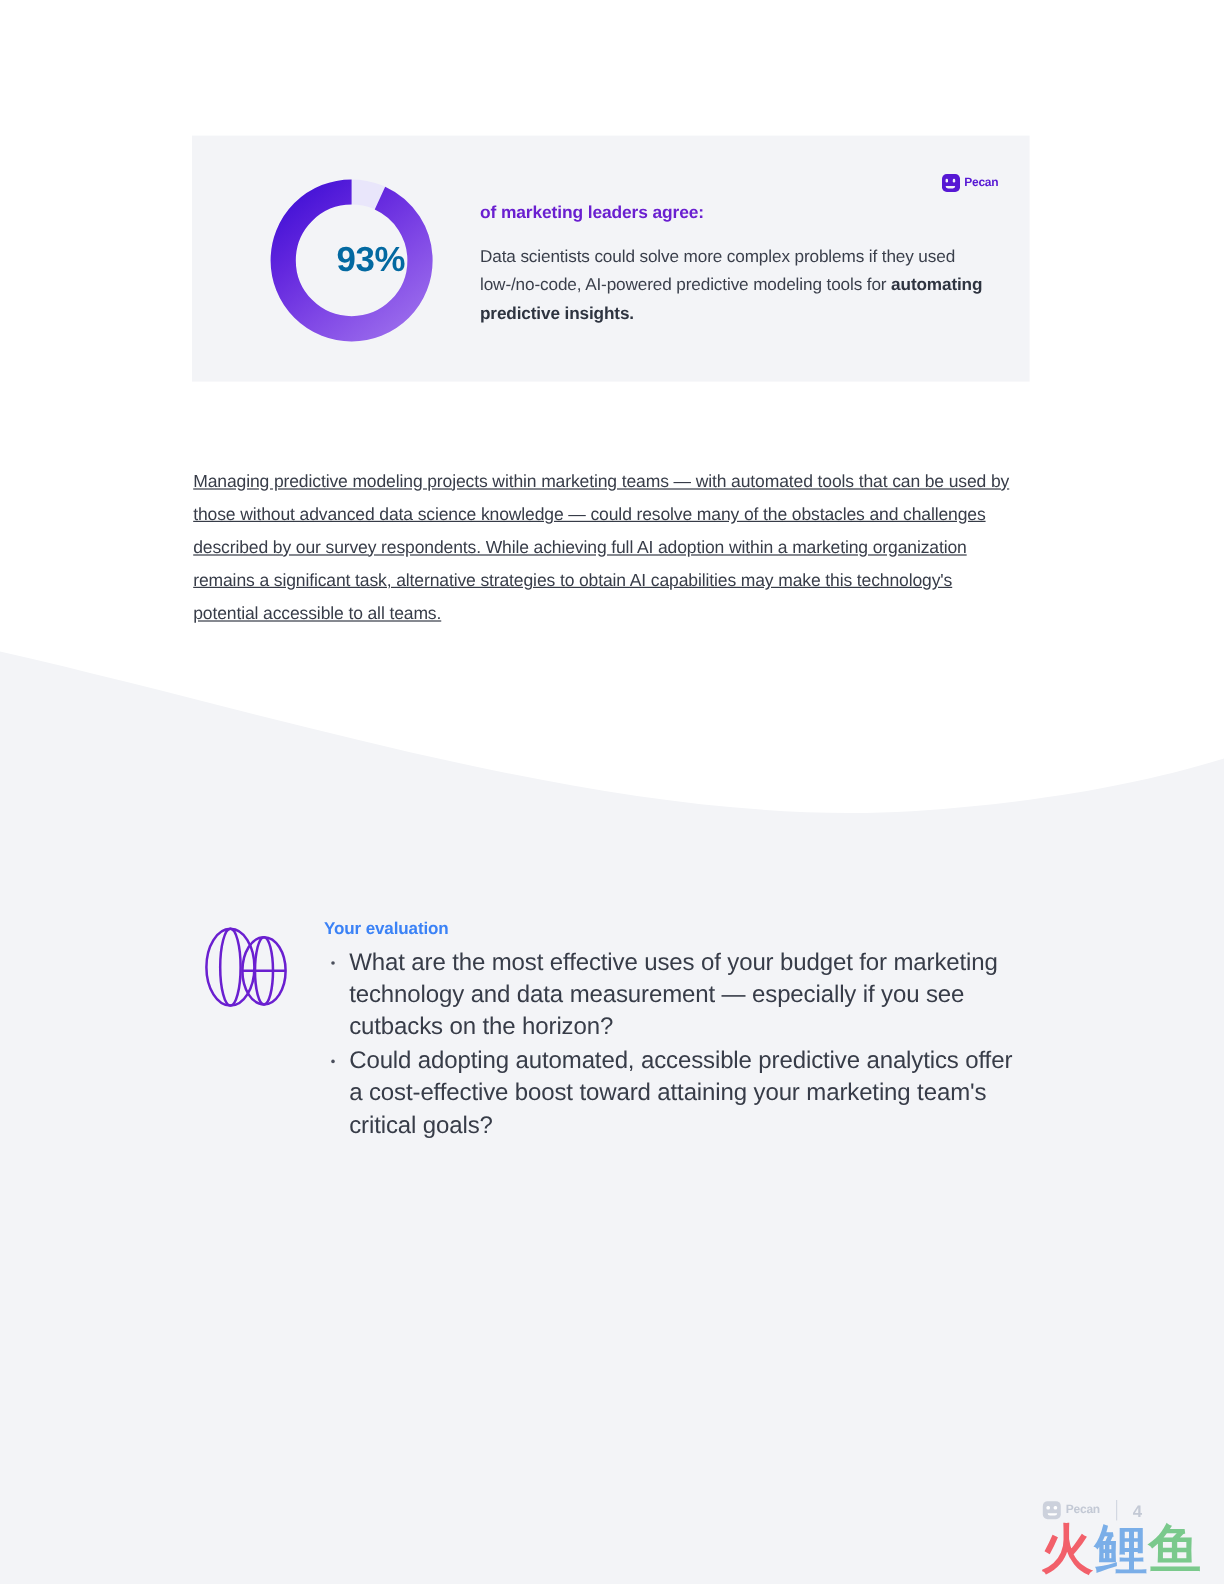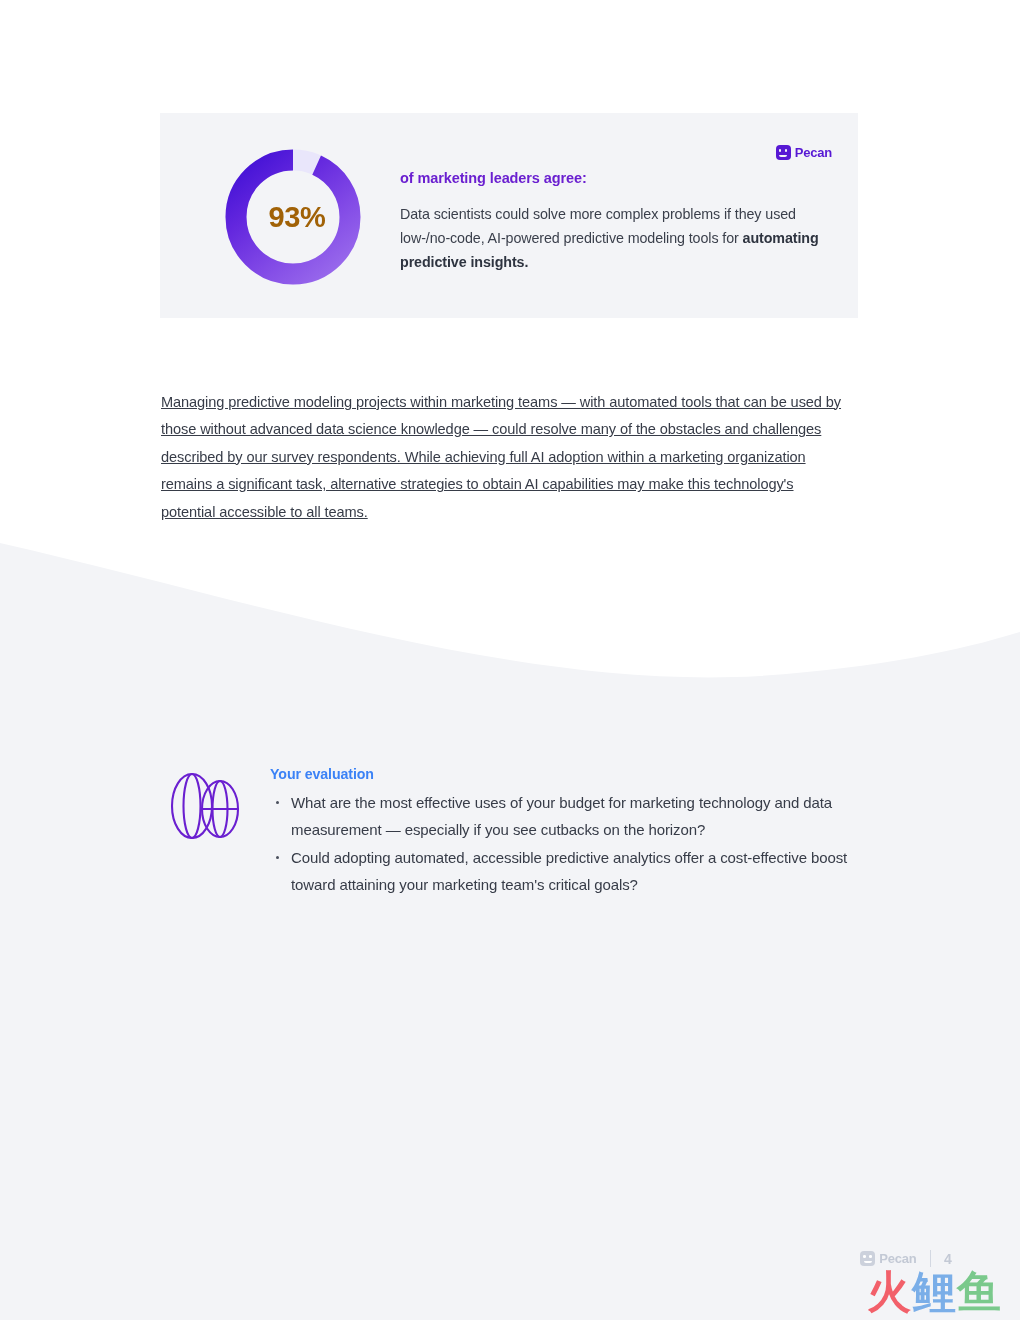--- a/index.html
+++ b/index.html
@@ -45,30 +45,30 @@
     width: 152px;
     height: 152px;
   }
   #donut-svg {
     display: block;
     width: 152px;
     height: 152px;
   }
   #donut-value {
     position: absolute;
-    left: 4px;
+    left: 16px;
     top: 0;
     width: 152px;
     height: 152px;
     display: flex;
     align-items: center;
     justify-content: center;
     font-size: 29px;
     font-weight: bold;
-    color: #a16207;
+    color: #0369a1;
     letter-spacing: -0.3px;
   }
 
   #stat-text {
     position: absolute;
     left: 240px;
     top: 57px;
     width: 420px;
   }
   #stat-eyebrow {
@@ -122,21 +122,21 @@
   .logo-mouth {
     position: absolute;
     left: 3.6px;
     bottom: 3px;
     width: 7.8px;
     height: 2.4px;
     border-radius: 0 0 4px 4px;
     background: #f3f4f7;
   }
   .logo-word {
-    font-size: 13px;
+    font-size: 10px;
     font-weight: bold;
     color: #5718d4;
     letter-spacing: -0.2px;
   }
 
   
   #intro-paragraph {
     position: absolute;
     left: 161px;
     top: 374px;
@@ -175,21 +175,21 @@
     letter-spacing: -0.1px;
   }
   #evaluation-list {
     list-style: none;
     margin: 0;
     padding: 0;
   }
   #evaluation-list li {
     position: relative;
     padding-left: 21px;
-    font-size: 15px;
+    font-size: 20px;
     line-height: 27px;
     color: #373c48;
     letter-spacing: -0.1px;
     margin-bottom: 1px;
   }
   #evaluation-list li::before {
     content: "";
     position: absolute;
     left: 6px;
     top: 12px;

